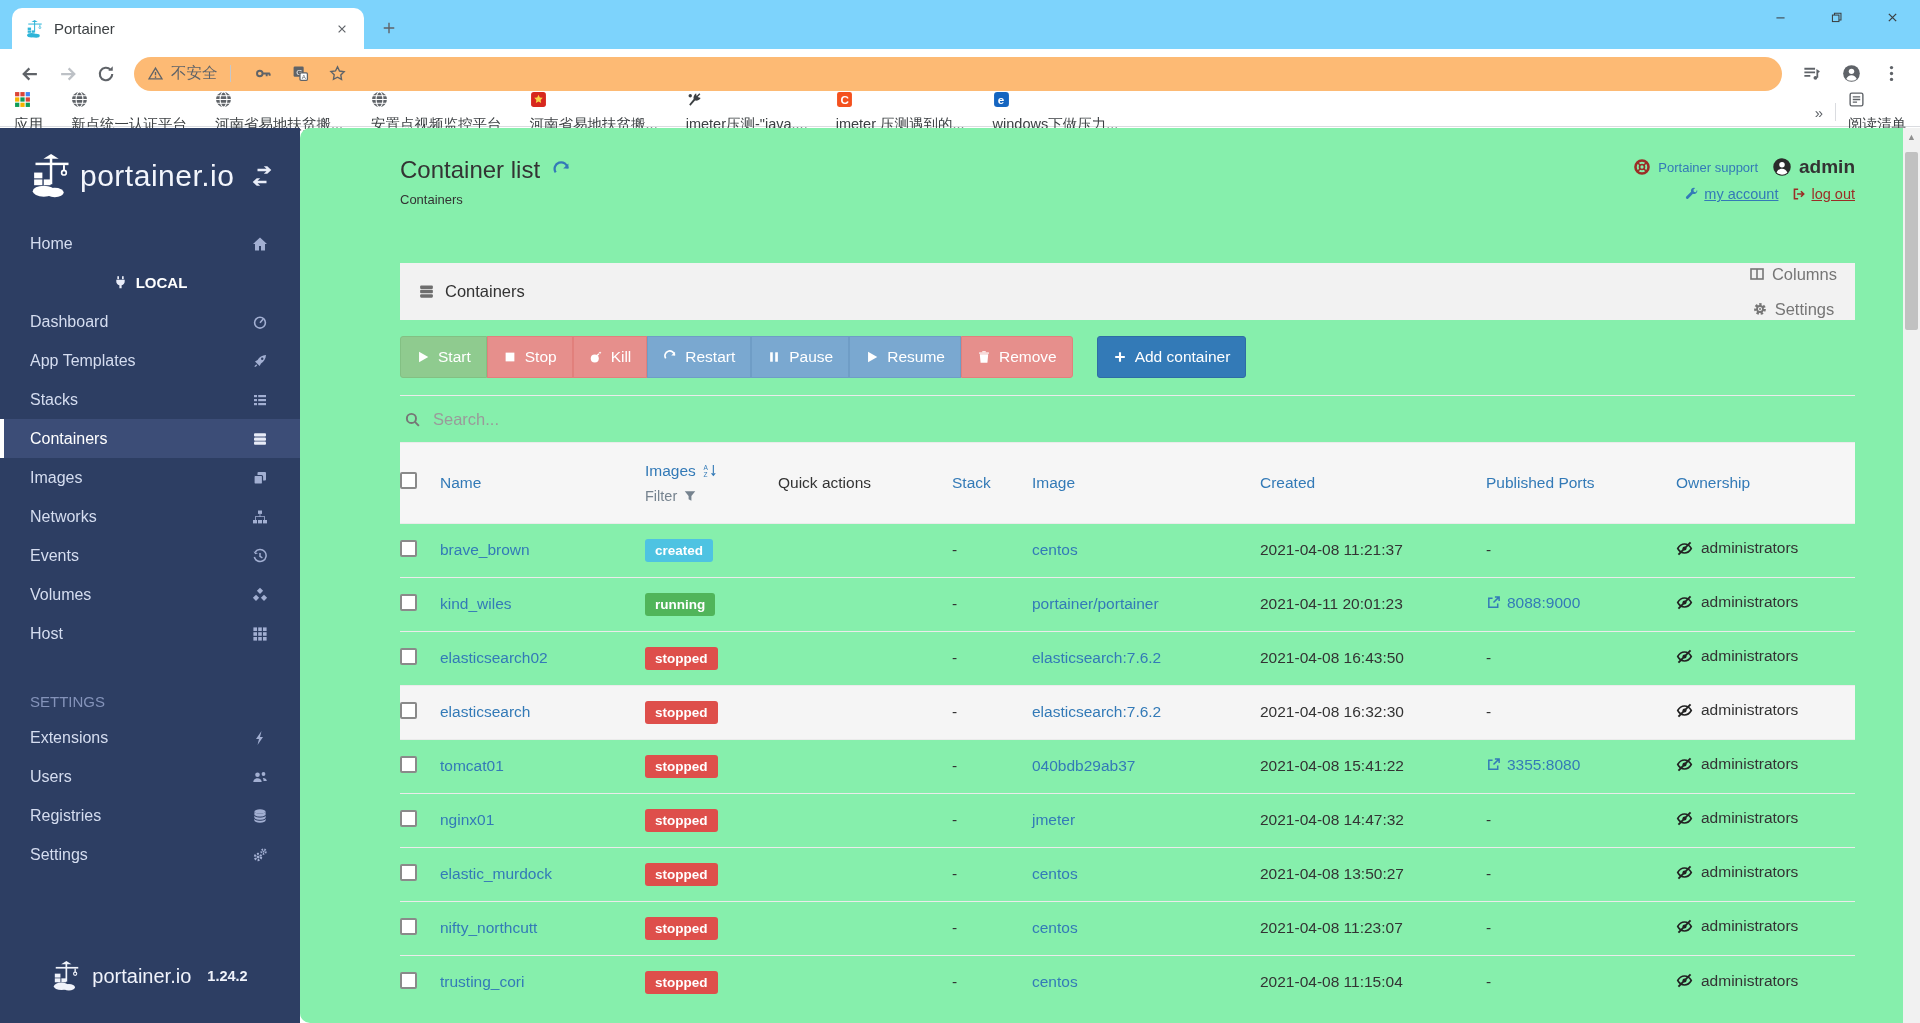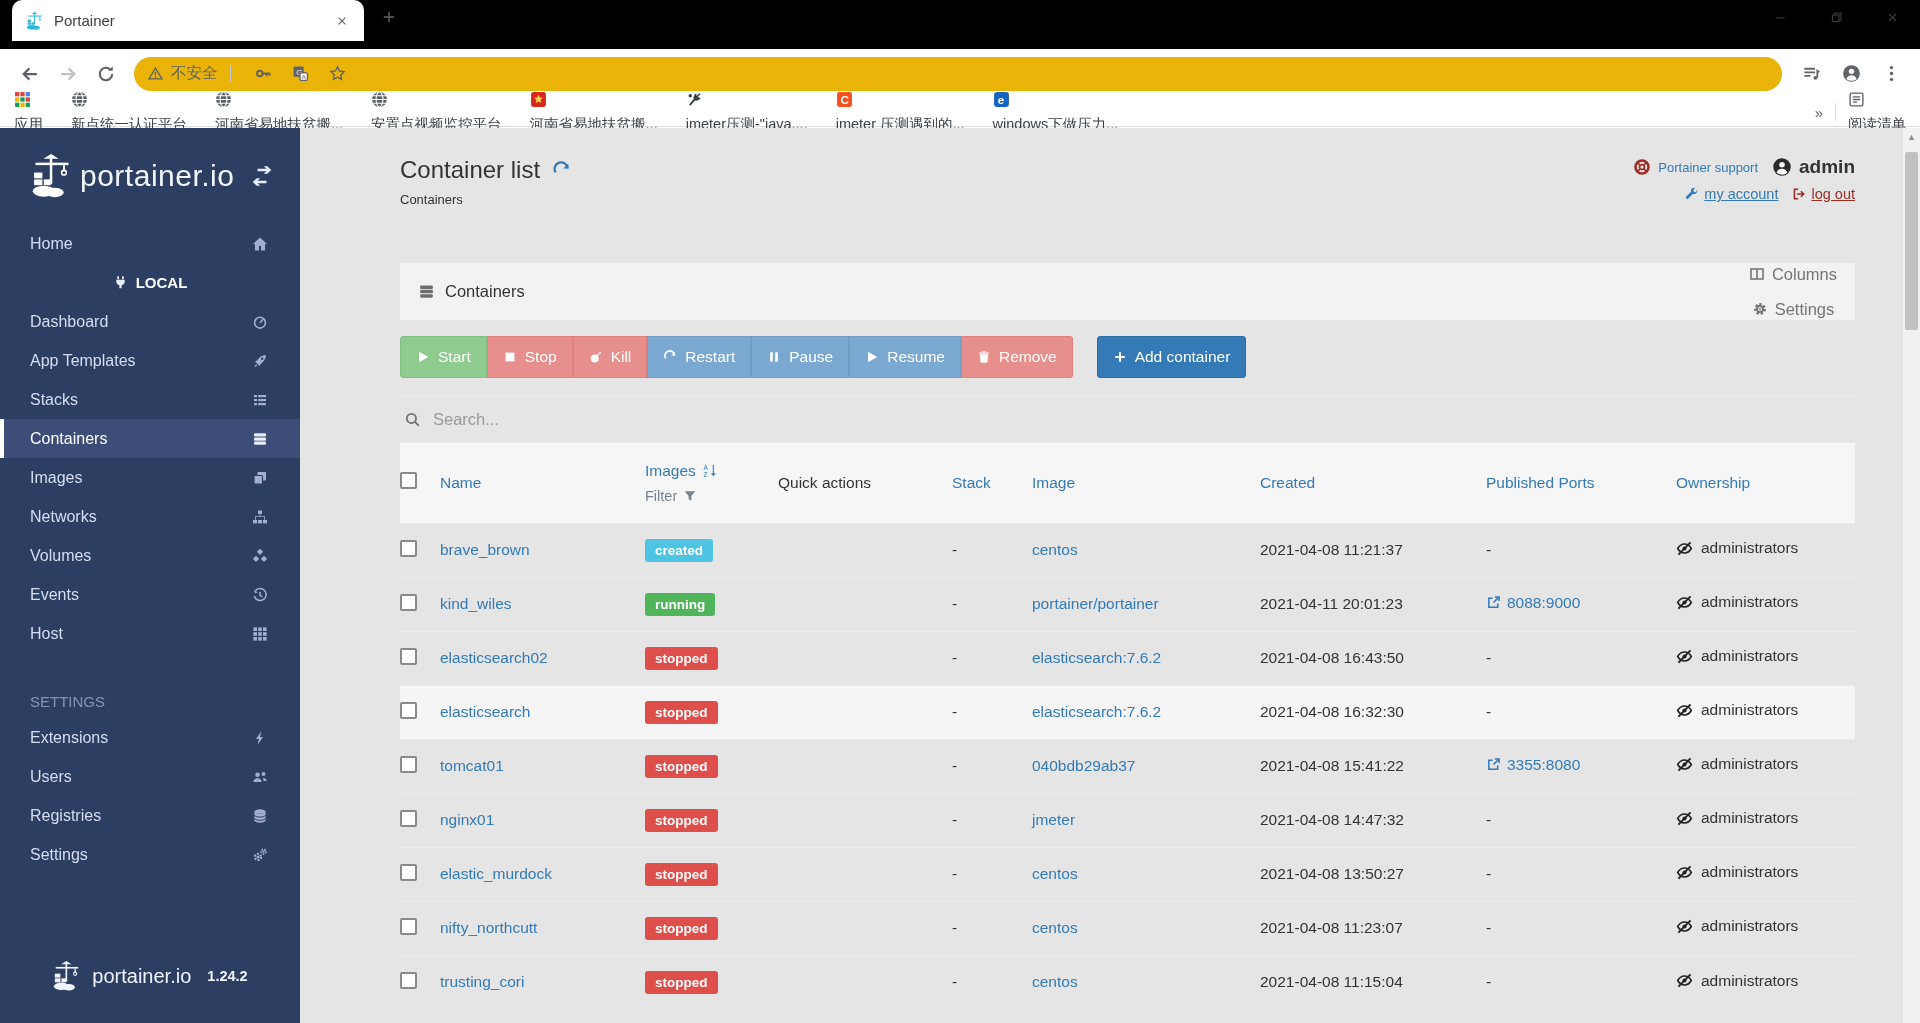--- a/index.html
+++ b/index.html
@@ -2,34 +2,34 @@
 <html><head>
 <meta charset="utf-8">
 <style>
   * { margin:0; padding:0; box-sizing:border-box; }
   html,body { width:1920px; height:1023px; overflow:hidden; }
   body { font-family:"Liberation Sans","DejaVu Sans",sans-serif; background:#fff; position:relative; }
   .icon { display:inline-flex; align-items:center; justify-content:center; line-height:0; }
   .icon svg { width:1em; height:1em; }
 
   
-  .titlebar { height:49px; background:#000000; display:flex; position:relative; }
+  .titlebar { height:49px; background:#7dd3fc; display:flex; align-items:flex-end; position:relative; }
   .tab { margin-left:12px; width:352px; height:41px; background:#fff; border-radius:10px 10px 0 0;
          display:flex; align-items:center; padding:0 12px 0 14px; }
   .tab-favicon { font-size:18px; color:#2fb5d8; margin-right:10px; }
   .tab-title { font-size:15px; color:#3c4043; flex:1; }
   .tab-close { font-size:12px; color:#5f6368; width:20px; height:20px; display:flex; align-items:center; justify-content:center; border-radius:50%; }
   .newtab { font-size:14px; color:#5f6368; width:34px; height:34px; margin:0 0 4px 8px; display:flex; align-items:center; justify-content:center; }
   .win-controls { position:absolute; right:0; top:0; height:34px; display:flex; }
   .win-btn { width:56px; height:34px; display:flex; align-items:center; justify-content:center; color:#3c4043; font-size:13px; }
 
   .toolbar { height:49px; background:#fff; display:flex; align-items:center; padding:0 12px 0 14px; gap:6px; }
   .nav-btn { width:32px; height:32px; display:flex; align-items:center; justify-content:center; font-size:20px; color:#5f6368; }
   .nav-btn.disabled { color:#bdc1c6; }
-  .addr { flex:1; height:34px; background:#eab308; border-radius:17px; margin:0 6px; display:flex; align-items:center; padding:0 12px 0 14px; gap:8px; }
+  .addr { flex:1; height:34px; background:#fdba74; border-radius:17px; margin:0 6px; display:flex; align-items:center; padding:0 12px 0 14px; gap:8px; }
   .addr .warn { font-size:15px; color:#5f6368; }
   .sec-label { font-size:15.5px; color:#5f6368; }
   .addr-sep { width:1px; height:17px; background:#c4c7cb; margin:0 4px; }
   .addr-url { font-size:15.5px; color:#202124; flex:1; }
   .addr-ic { font-size:17px; color:#5f6368; margin-left:12px; }
   .tb-ic { width:34px; height:34px; display:flex; align-items:center; justify-content:center; font-size:19px; color:#5f6368; }
 
   .bookmarks { height:29px; background:#fff; border-bottom:1px solid #dadce0; display:flex; align-items:center; padding:0 14px; font-size:14.5px; color:#3c4043; }
   .bm { display:flex; align-items:flex-start; gap:7px; margin-right:28px; white-space:nowrap;flex-direction:column; }
   .bm .icon { font-size:17px; }
@@ -55,21 +55,21 @@
   .nav-header-local { height:39px; display:flex; align-items:center; justify-content:center; gap:8px; color:#fff; font-weight:bold; font-size:15px; }
   .nav-header-local .icon { font-size:15px; color:#e8ecf8; }
   .nav-gap { height:40px; }
   .nav-header-settings { padding:0 0 8px 30px; color:#8493ba; font-size:15px; }
   .side-footer { height:70px; display:flex; align-items:center; justify-content:center; gap:10px; color:#f0f3fb; margin-bottom:12px; }
   .side-footer .logo { font-size:30px; }
   .side-footer .ft-brand { font-size:20px; }
   .side-footer .ft-ver { font-size:14.5px; font-weight:bold; margin-left:6px; }
 
   
-  .main { flex:1; background:#e5e5e5; padding:0 65px 0 100px; overflow:hidden; }
+  .main { flex:1; background:#86efac; padding:0 65px 0 100px; overflow:hidden;border-radius:10px; }
   .page-header { padding-top:28px; display:flex; justify-content:space-between; }
   .ph-title-row { display:flex; align-items:center; gap:12px; }
   .ph-title { font-size:24px; color:#333; }
   .ph-refresh { font-size:19px; color:#337ab7; }
   .ph-breadcrumb { font-size:13px; color:#333; margin-top:8px; }
   .ph-right { text-align:right; }
   .ph-line1 { display:flex; align-items:center; gap:14px; justify-content:flex-end; }
   .support { display:flex; align-items:center; gap:7px; color:#337ab7; font-size:13px; text-decoration:none; }
   .support .icon { color:#9b2d26; font-size:18px; }
   .user { display:flex; align-items:center; gap:7px; color:#333; font-size:19px; font-weight:bold; }
@@ -467,36 +467,36 @@
               <svg viewBox="0 0 16 16" fill="currentColor">
                 <rect x="6" y="1.5" width="4" height="3.4"></rect>
                 <rect x="1" y="11" width="4" height="3.4"></rect>
                 <rect x="6" y="11" width="4" height="3.4"></rect>
                 <rect x="11" y="11" width="4" height="3.4"></rect>
                 <path d="M7.6 4.9h.8v2.3H13v3.9h-.8V8H3.8v3.1H3V7.2h4.6z"></path>
               </svg>
             </span>
           </a>
           <a class="nav-item">
-            <span class="nav-label">Volumes</span>
-            <span class="icon nav-icon">
-              <svg viewBox="0 0 16 16" fill="currentColor">
-                <rect x="5.8" y="1.6" width="4.4" height="4.4" transform="rotate(45 8 3.8)"></rect>
-                <rect x="1.8" y="8.6" width="4.4" height="4.4" transform="rotate(45 4 10.8)"></rect>
-                <rect x="9.8" y="8.6" width="4.4" height="4.4" transform="rotate(45 12 10.8)"></rect>
-              </svg>
-            </span>
-          </a>
-          <a class="nav-item">
             <span class="nav-label">Events</span>
             <span class="icon nav-icon">
               <svg viewBox="0 0 16 16" fill="none" stroke="currentColor" stroke-width="1.5">
                 <path d="M3.2 4A6 6 0 112.3 9"></path>
                 <path d="M1.5 3.5l1.7 2.8L6 5.2" fill="currentColor" stroke="none"></path>
                 <path d="M8 5v3.4l2.4 1.4"></path>
+              </svg>
+            </span>
+          </a>
+          <a class="nav-item">
+            <span class="nav-label">Volumes</span>
+            <span class="icon nav-icon">
+              <svg viewBox="0 0 16 16" fill="currentColor">
+                <rect x="5.8" y="1.6" width="4.4" height="4.4" transform="rotate(45 8 3.8)"></rect>
+                <rect x="1.8" y="8.6" width="4.4" height="4.4" transform="rotate(45 4 10.8)"></rect>
+                <rect x="9.8" y="8.6" width="4.4" height="4.4" transform="rotate(45 12 10.8)"></rect>
               </svg>
             </span>
           </a>
           <a class="nav-item">
             <span class="nav-label">Host</span>
             <span class="icon nav-icon">
               <svg viewBox="0 0 16 16" fill="currentColor">
                 <g>
                   <rect x="1.4" y="1.4" width="3.6" height="3.6"></rect>
                   <rect x="6.2" y="1.4" width="3.6" height="3.6"></rect>

